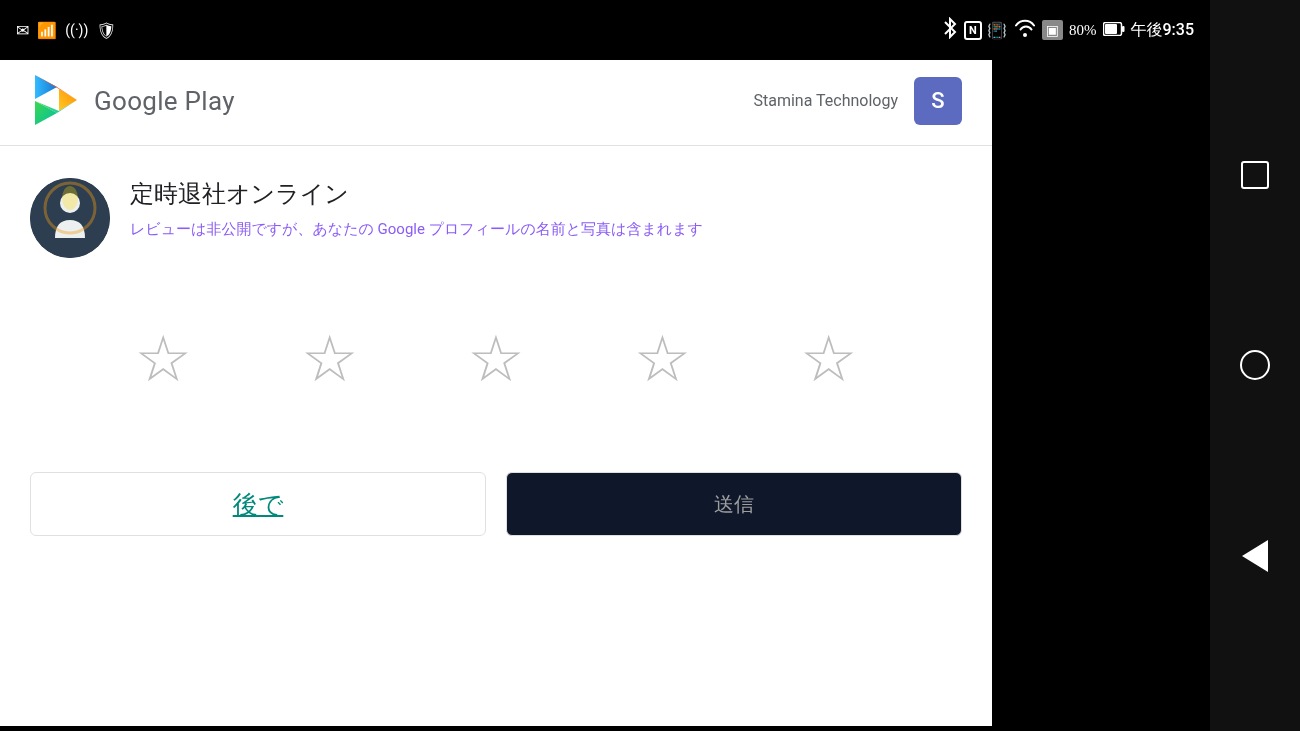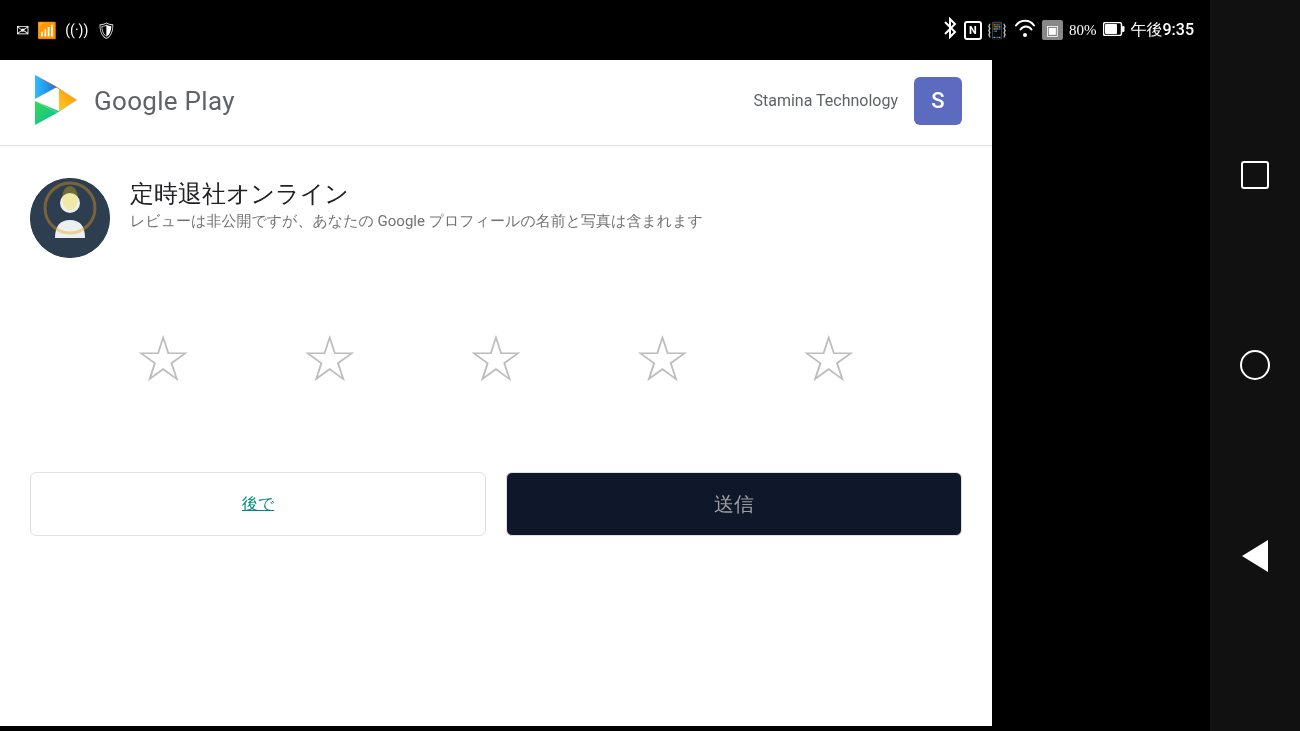--- a/index.html
+++ b/index.html
@@ -180,30 +180,30 @@
       position: relative;
     }
     
     .app-icon-circle svg {
       width: 80px;
       height: 80px;
     }
     .app-text {
       display: flex;
       flex-direction: column;
-      gap: 0;
+      gap: 8px;
     }
     .app-title {
       font-size: 24px;
       font-weight: 500;
       color: #202124;
     }
     .app-subtitle {
       font-size: 15px;
-      color: #737373;
+      color: #8b5cf6;
       line-height: 1.5;
       max-width: 800px;
     }
 
     
     .stars-section {
       display: flex;
       align-items: center;
       justify-content: space-around;
       padding: 30px 80px;
@@ -223,21 +223,21 @@
       padding: 30px 30px 0 30px;
       margin-top: 20px;
     }
     .btn-later {
       flex: 1;
       height: 64px;
       border: 1.5px solid #e0e0e0;
       border-radius: 6px;
       background: #fff;
       color: #00897b;
-      font-size: 16px;
+      font-size: 25px;
       font-weight: 500;
       cursor: pointer;
       margin-right: 20px;
       text-decoration: underline;
     }
     .btn-send {
       flex: 1;
       height: 64px;
       border: 1.5px solid #e0e0e0;
       border-radius: 6px;

